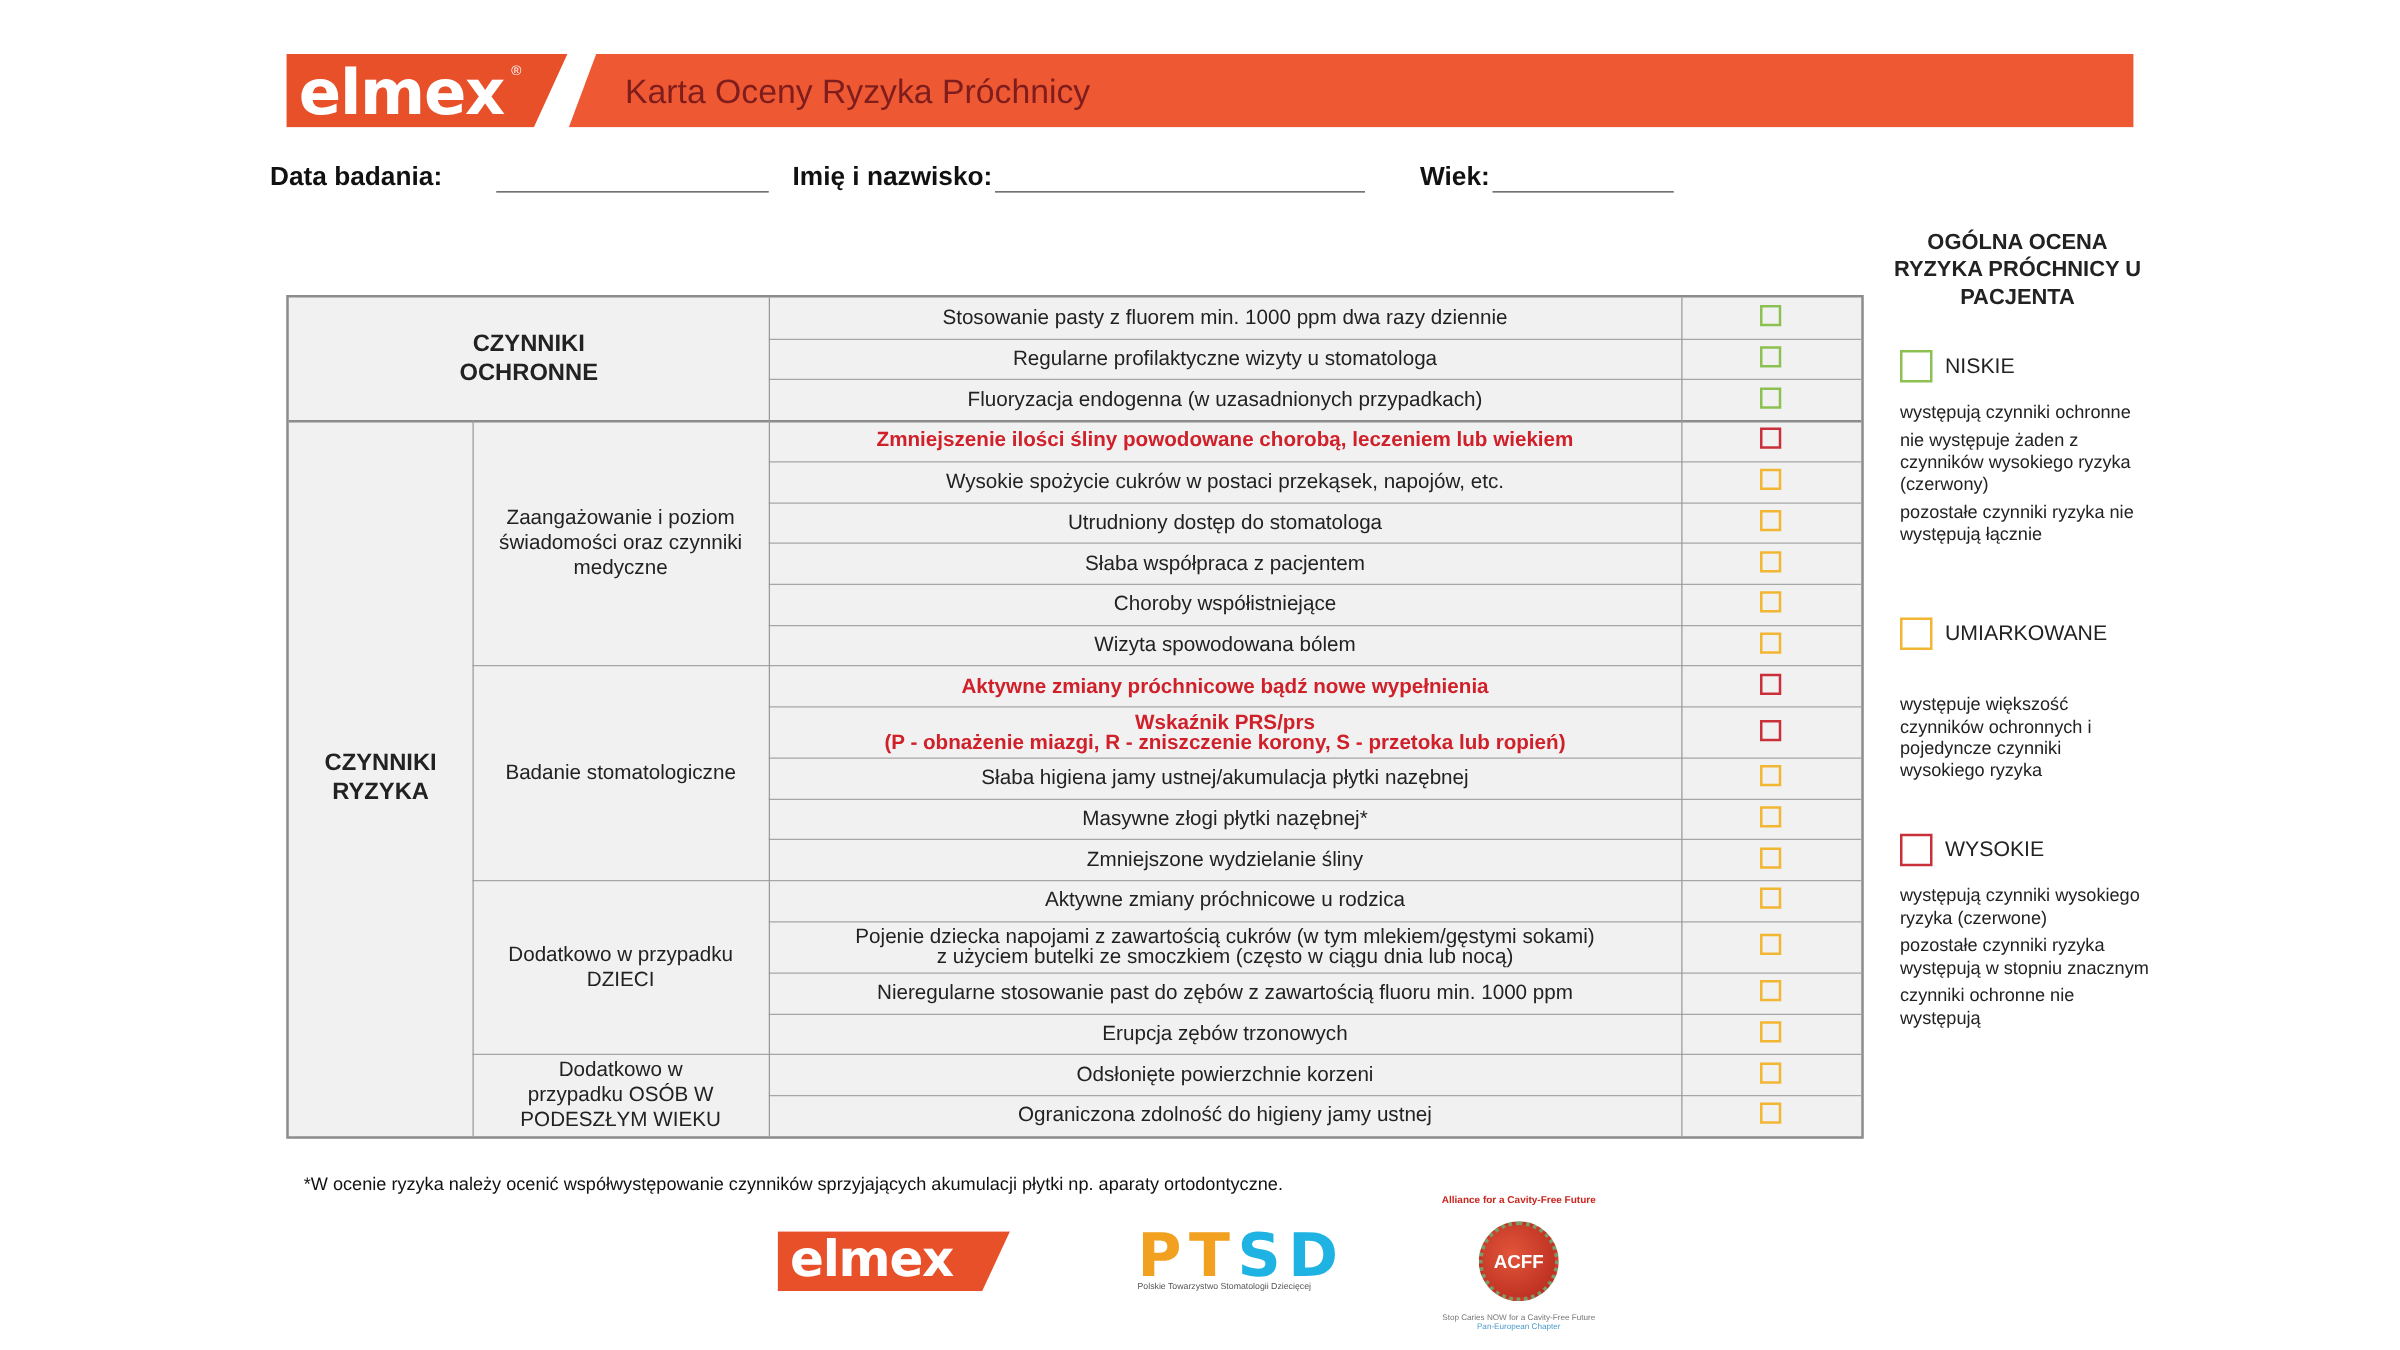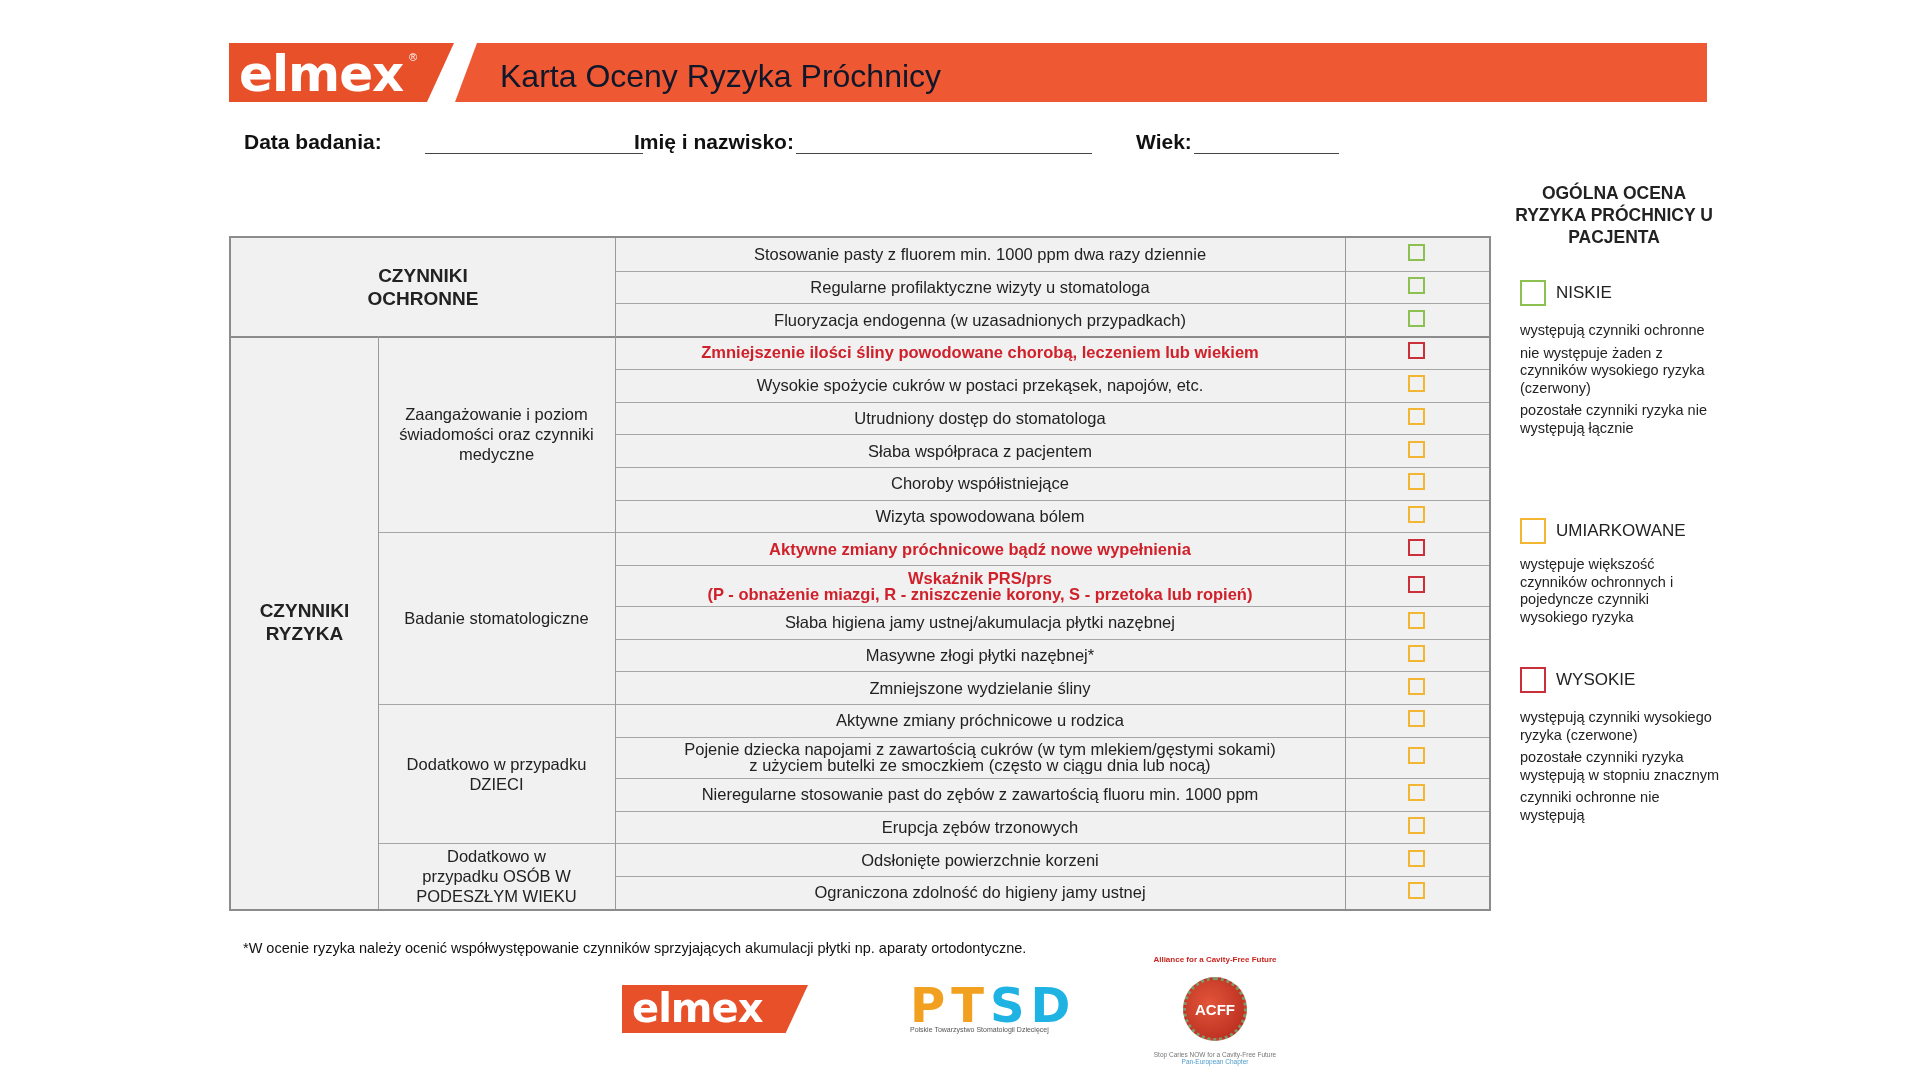--- a/index.html
+++ b/index.html
@@ -6,21 +6,21 @@
   body { width:1920px; height:1080px; position:relative; overflow:hidden;
          font-family:"Liberation Sans", "DejaVu Sans", sans-serif; color:#222; }
   
   .band-logo { position:absolute; left:229px; top:43px; width:225px; height:59px; background:#e8502a;
                clip-path:polygon(0 0,100% 0,88% 100%,0 100%); }
   .band-logo .logo-text { position:absolute; left:10px; top:2px; font-size:50px; font-weight:bold; color:#fff;
                letter-spacing:-1px; font-family:"DejaVu Sans", sans-serif; }
   .band-logo .reg { position:absolute; left:180px; top:8px; font-size:11px; color:#fff; }
   .band-stripe { position:absolute; left:455px; top:43px; width:1252px; height:59px; background:#ee5833;
                clip-path:polygon(22px 0,100% 0,100% 100%,0 100%); }
-  .band-title { position:absolute; left:500px; top:58px; font-size:32px; color:#0f172a; }
+  .band-title { position:absolute; left:500px; top:58px; font-size:27px; color:#7f1d1d; }
   
   .field { position:absolute; top:130px; font-size:21px; font-weight:bold; color:#111; display:flex; align-items:flex-end; }
   .field .line { border-bottom:1.5px solid #444; height:22px; margin-left:2px; }
   
   .tbl { position:absolute; left:229px; top:236px; width:1262px; height:683px; background:#f1f1f1;
          border:2px solid #8c8c8c; box-sizing:border-box; }
   .cell { position:absolute; box-sizing:border-box; display:flex; align-items:center; justify-content:center;
           text-align:center; }
   .vline { position:absolute; width:1px; background:#9a9a9a; }
   .hline { position:absolute; height:1px; background:#a6a6a6; }
@@ -58,21 +58,21 @@
 </head>
 <body>
 
 <div class="band-logo">
   <span class="logo-text">elmex</span>
   <span class="reg">®</span>
 </div>
 <div class="band-stripe"></div>
 <div class="band-title">Karta Oceny Ryzyka Próchnicy</div>
 
-<div class="field" style="left:244px;gap:41px;">
+<div class="field" style="left:216px;gap:41px;">
   <span>Data badania:</span>
   <span class="line" style="width:218px;"></span>
 </div>
 <div class="field" style="left:634px;">
   <span>Imię i nazwisko:</span>
   <span class="line" style="width:296px;"></span>
 </div>
 <div class="field" style="left:1136px;">
   <span>Wiek:</span>
   <span class="line" style="width:145px;"></span>
@@ -157,21 +157,21 @@
 <div class="rp-level" style="top:280px;">
   <div class="rp-box" style="border-color:#8cc152;"></div>
   <span class="rp-label">NISKIE</span>
 </div>
 <div class="rp-desc" style="top:322px;">
   <p>występują czynniki ochronne</p>
   <p>nie występuje żaden z czynników wysokiego ryzyka (czerwony)</p>
   <p>pozostałe czynniki ryzyka nie występują łącznie</p>
 </div>
 
-<div class="rp-level" style="top:518px;">
+<div class="rp-level" style="top:494px;">
   <div class="rp-box" style="border-color:#f2b632;"></div>
   <span class="rp-label">UMIARKOWANE</span>
 </div>
 <div class="rp-desc" style="top:556px;">
   <p>występuje większość czynników ochronnych i pojedyncze czynniki wysokiego ryzyka</p>
 </div>
 
 <div class="rp-level" style="top:667px;">
   <div class="rp-box" style="border-color:#c9303a;"></div>
   <span class="rp-label">WYSOKIE</span>

